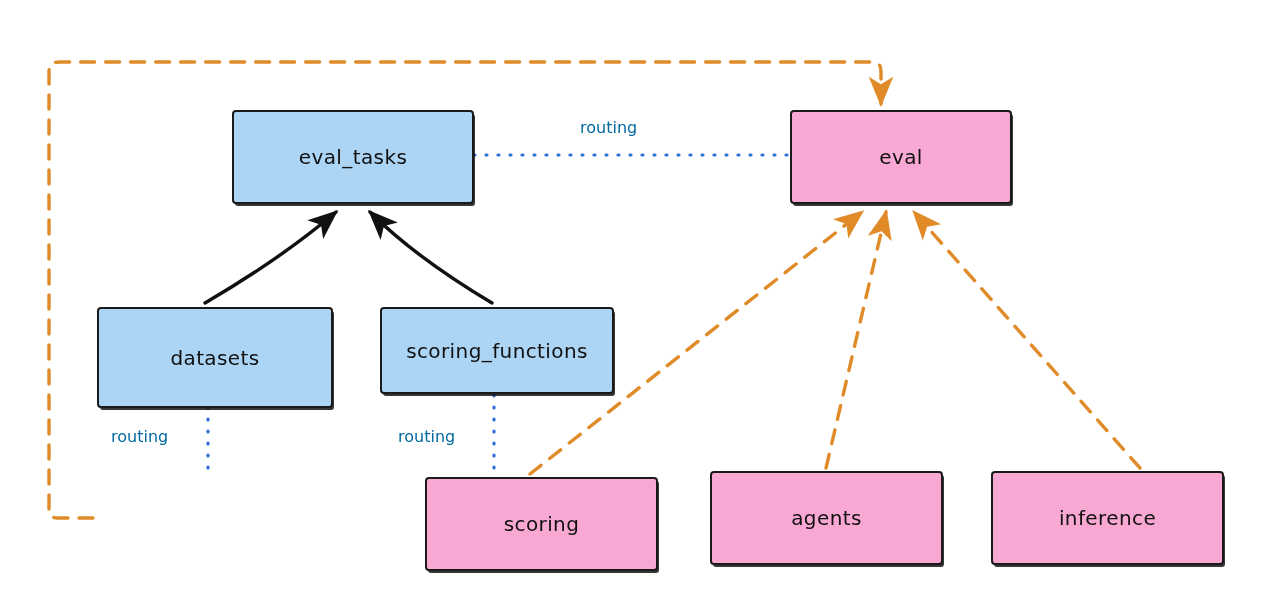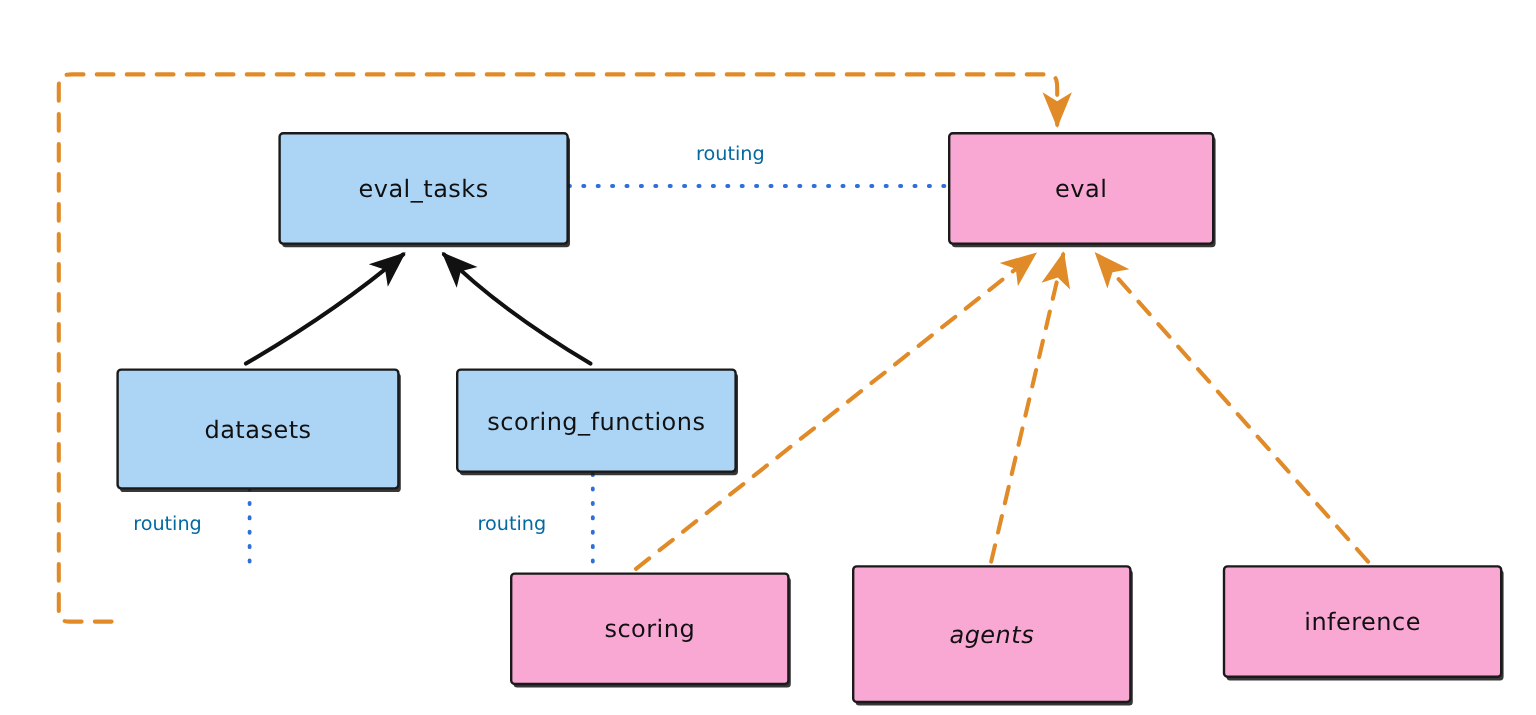--- a/index.html
+++ b/index.html
@@ -99,25 +99,25 @@
 
   <div class="node blue" style="left:380px;top:307px;width:234px;height:87px;">
     <span>scoring_functions</span>
   </div>
 
 
   <div class="node green" style="left:388px;top:477px;width:233px;height:94px;margin-left:37px;">
     <span>scoring</span>
   </div>
 
-  <div class="node green" style="left:710px;top:471px;width:233px;height:115px;font-style:italic;">
+  <div class="node green" style="left:710px;top:471px;width:233px;height:94px;">
     <span>agents</span>
   </div>
 
-  <div class="node green" style="left:1019px;top:471px;width:233px;height:94px;">
+  <div class="node green" style="left:991px;top:471px;width:233px;height:94px;">
     <span>inference</span>
   </div>
 
   <div class="edge-label" style="left:580px;top:118px;">routing</div>
 
   <div class="edge-label" style="left:111px;top:427px;">routing</div>
 
   <div class="edge-label" style="left:398px;top:427px;">routing</div>
 
 </div>

